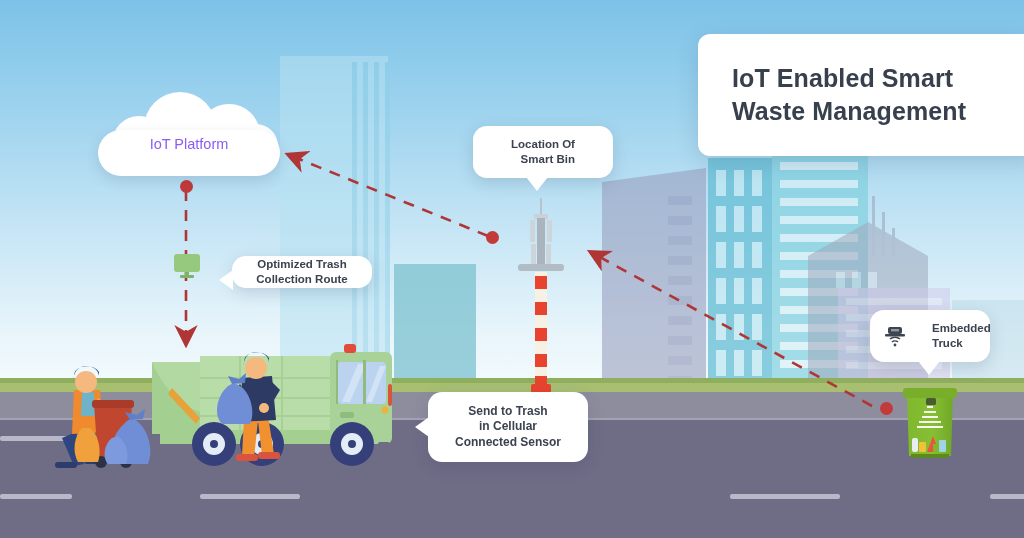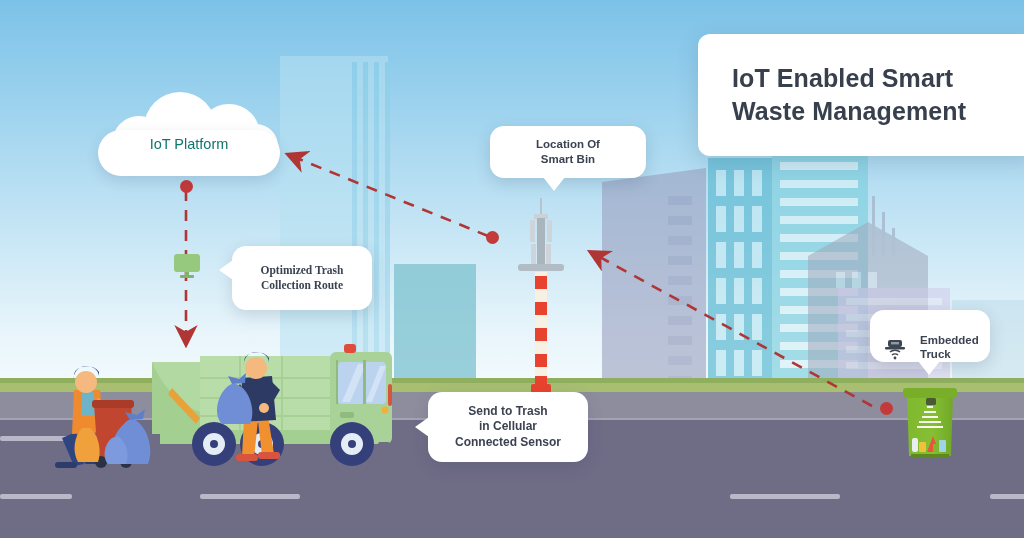--- a/index.html
+++ b/index.html
@@ -80,21 +80,21 @@
   
   #cloud-group { position:absolute; left:98px; top:86px; width:182px; height:90px; }
   .cloud-lobe { position:absolute; background:#fff; border-radius:50%; }
   #cloud-base {
     position:absolute; left:0; top:44px; width:182px; height:46px;
     background:#fff; border-radius:26px;
     box-shadow:0 5px 14px rgba(40,60,90,0.14);
   }
   #cloud-label {
     position:absolute; left:0; top:50px; width:182px;
-    text-align:center; font-size:14.5px; color:#0f766e; font-weight:normal;
+    text-align:center; font-size:14.5px; color:#8b5cf6; font-weight:normal;
     z-index:6;
   }
 
   
   #tower { position:absolute; left:518px; top:198px; width:46px; height:194px; }
   .tower-pole { position:absolute; left:17px; top:74px; width:12px; height:116px; background:#f6f1e2; }
   .pole-stripe { position:absolute; left:0; width:12px; height:13px; background:#e8432f; }
   #tower-dish {
     position:absolute; left:0px; top:66px; width:46px; height:7px;
     background:#b2bcc5; border-radius:3px;
@@ -443,47 +443,47 @@
     <div id="cloud-label">IoT Platform</div>
   </div>
 
   <div class="card" id="title-card">
     <div class="card-text">
       <div>IoT Enabled Smart</div>
       <div>Waste Management</div>
     </div>
   </div>
 
-  <div class="card" style="left:232px; top:246px; width:140px; height:64px;font-family:Liberation Serif, serif;">
+  <div class="card" style="left:232px; top:256px; width:140px; height:32px;">
     <div class="card-text" style="font-size:11.5px;">
       <div>Optimized Trash</div>
       <div>Collection Route</div>
     </div>
     <div class="tail tail-left" style="left:-13px; top:14px;"></div>
   </div>
 
-  <div class="card" style="left:490px; top:126px; width:156px; height:52px;">
+  <div class="card" style="left:473px; top:126px; width:140px; height:52px;text-align:right;">
     <div class="card-text" style="font-size:11.5px;">
       <div>Location Of</div>
       <div>Smart Bin</div>
     </div>
     <div class="tail tail-down" style="left:53px; bottom:-13px;"></div>
   </div>
 
   <div class="card" style="left:428px; top:392px; width:160px; height:70px;">
     <div class="card-text" style="font-size:12px;">
       <div>Send to Trash</div>
       <div>in Cellular</div>
       <div>Connected Sensor</div>
     </div>
     <div class="tail tail-left" style="left:-13px; top:25px;"></div>
   </div>
 
   <div class="card" style="left:870px; top:310px; width:120px; height:52px;
-              justify-content:flex-start; padding-left:12px; gap:12px;align-items:flex-end;">
+              justify-content:flex-start; padding-left:12px; gap:24px;">
     <div id="sensor-icon">
       <svg width="26" height="26">
         <rect x="6" y="4" width="14" height="7" rx="2" fill="#3d4550"></rect>
         <rect x="3" y="11" width="20" height="2.4" rx="1" fill="#3d4550"></rect>
         <rect x="9" y="6" width="8" height="2.4" fill="#8e98a6"></rect>
         <g fill="none" stroke="#3d4550" stroke-width="1.6">
           <path d="M8,16 a6,4 0 0 1 10,0"></path>
           <path d="M10,19 a4,3 0 0 1 6,0"></path>
         </g>
         <circle cx="13" cy="22" r="1.4" fill="#3d4550"></circle>

